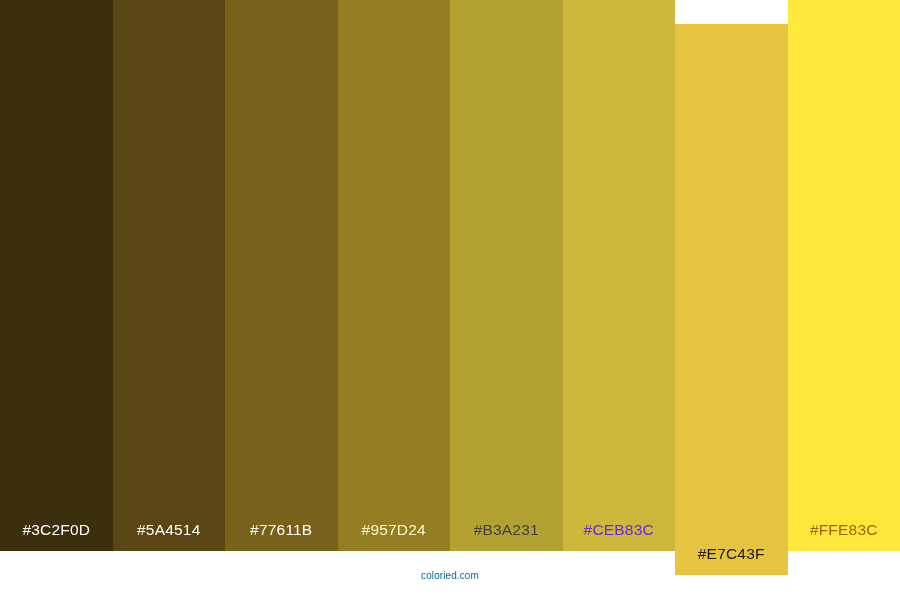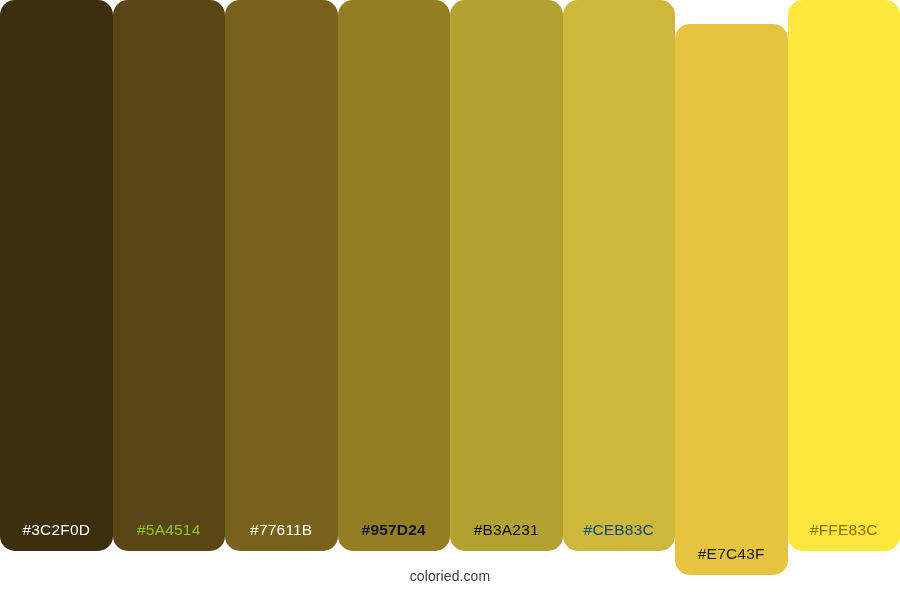--- a/index.html
+++ b/index.html
@@ -30,21 +30,20 @@
     align-items: stretch;
   }
 
   .swatch {
     flex: 1 1 0;
     height: 551px;
     position: relative;
     display: flex;
     align-items: flex-end;
     justify-content: center;
-    border-radius: 15px;
   }
 
   .swatch-label {
     display: block;
     width: 100%;
     text-align: center;
     font-size: 15.5px;
     font-family: "Liberation Sans", "DejaVu Sans", sans-serif;
     font-weight: 400;
     letter-spacing: 0.2px;
@@ -59,56 +58,56 @@
   #footer-bar {
     width: 900px;
     height: 49px;
     background: #ffffff;
     display: flex;
     align-items: center;
     justify-content: center;
   }
 
   #site-credit {
-    font-size: 14px;
+    font-size: 10px;
     font-family: "Liberation Sans", "DejaVu Sans", sans-serif;
     font-weight: 400;
-    color: #404040;
+    color: #0369a1;
     letter-spacing: 0.1px;
   }
 </style>
 </head>
 <body style="background-color: rgb(255, 255, 255);">
 
 <div id="palette-page">
 
   <div id="swatch-strip">
 
     <div class="swatch" style="background-color: rgb(60, 47, 13);">
       <span class="swatch-label label-light" style="color: rgb(255, 255, 255);">#3C2F0D</span>
     </div>
 
     <div class="swatch" style="background-color: rgb(90, 69, 20);">
-      <span class="swatch-label label-light" style="color: #84cc16;">#5A4514</span>
+      <span class="swatch-label label-light" style="color: #ffffff;">#5A4514</span>
     </div>
 
     <div class="swatch" style="background-color: rgb(119, 97, 27);">
       <span class="swatch-label label-light" style="color: rgb(255, 255, 255);">#77611B</span>
     </div>
 
     <div class="swatch" style="background-color: rgb(149, 125, 36);">
-      <span class="swatch-label label-light" style="color: #0f172a; font-weight: bold;">#957D24</span>
+      <span class="swatch-label label-light" style="color: #fef9c3;">#957D24</span>
     </div>
 
     <div class="swatch" style="background-color: rgb(179, 162, 49);">
-      <span class="swatch-label label-dark" style="color: #000000;">#B3A231</span>
+      <span class="swatch-label label-dark" style="color: #404040;">#B3A231</span>
     </div>
 
     <div class="swatch" style="background-color: rgb(206, 184, 60);">
-      <span class="swatch-label label-dark" style="color: #0c4a6e;">#CEB83C</span>
+      <span class="swatch-label label-dark" style="color: #6d28d9;">#CEB83C</span>
     </div>
 
     <div class="swatch" style="background-color: rgb(231, 196, 63); margin-top: 24px;">
       <span class="swatch-label label-dark" style="color: rgb(26, 26, 26);">#E7C43F</span>
     </div>
 
     <div class="swatch" style="background-color: rgb(255, 232, 60);">
       <span class="swatch-label label-dark" style="color: #a16207;">#FFE83C</span>
     </div>
 

